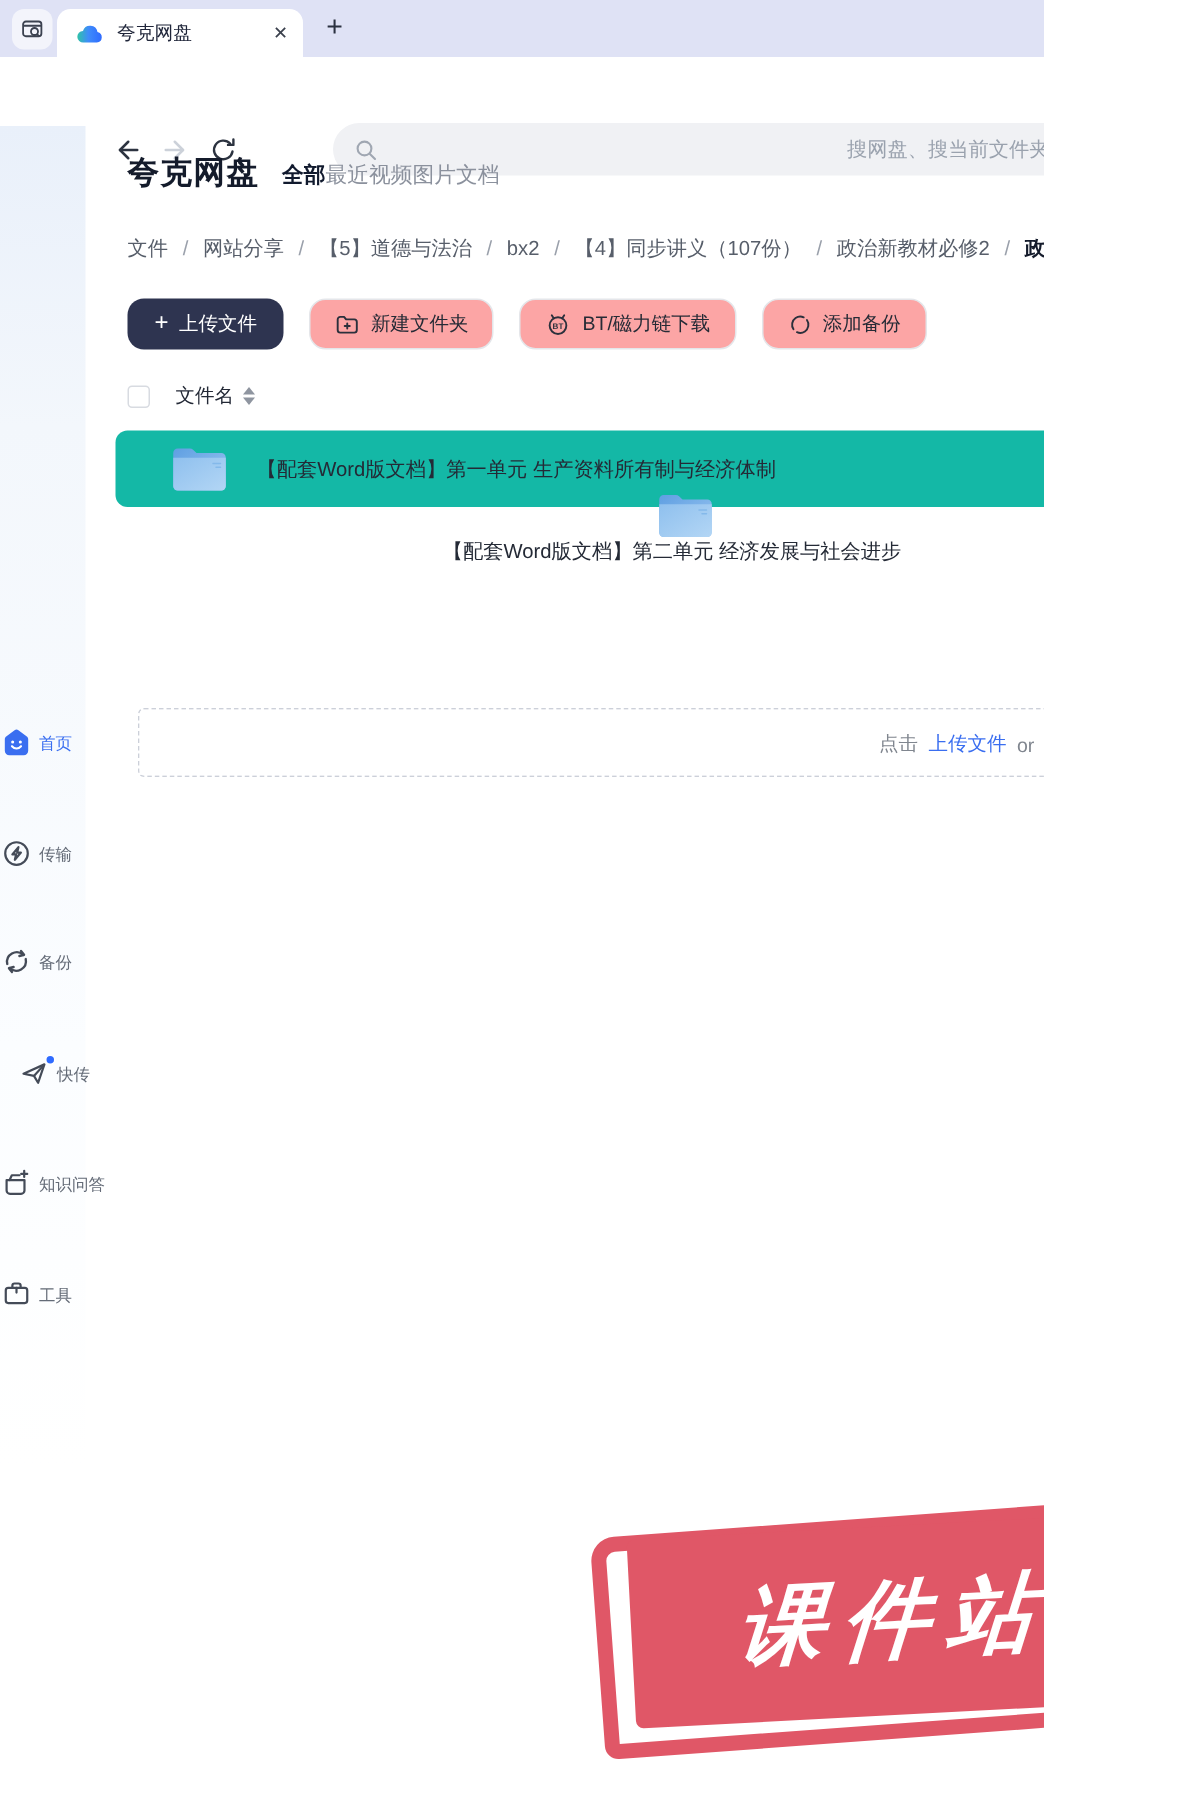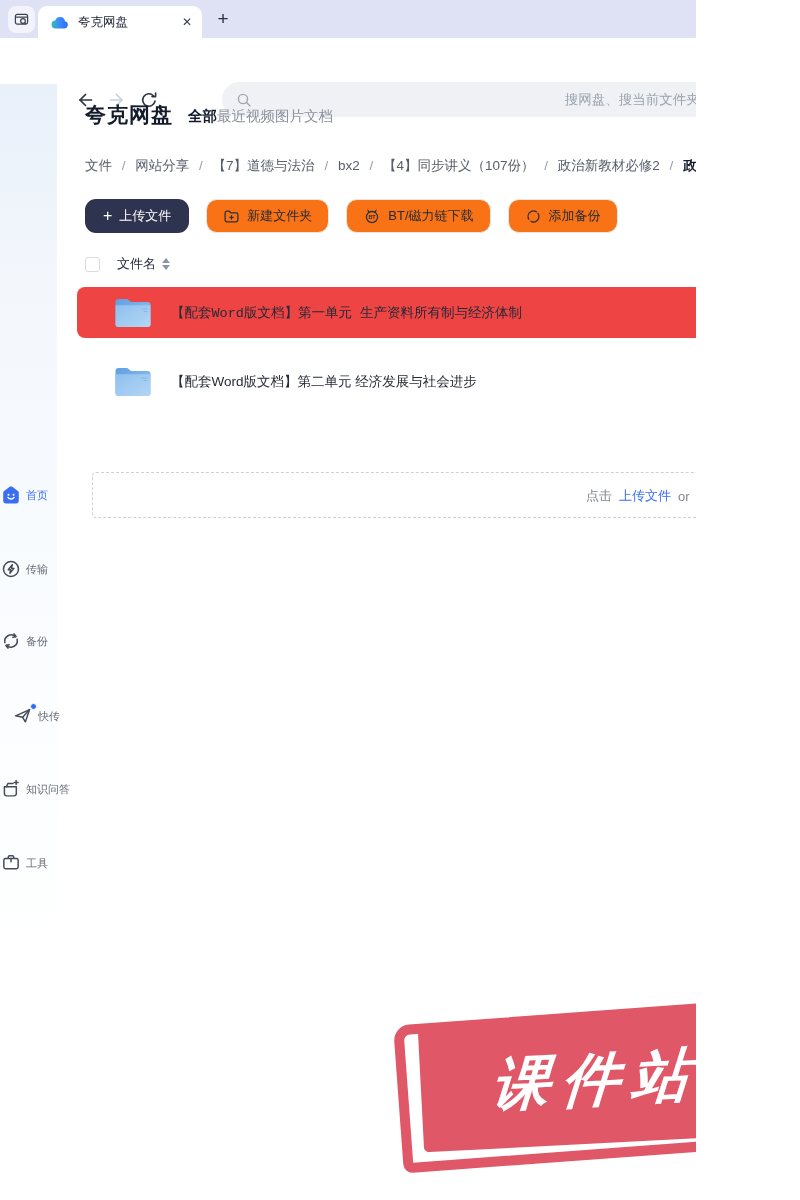--- a/index.html
+++ b/index.html
@@ -46,37 +46,37 @@
   .ftab { font-size:14.5px; color:#8b919d; }
   .ftab.active { color:#111a2e; font-weight:700; }
 
   .breadcrumb { position:absolute; left:85px; top:157px; width:715px; height:20px;
     white-space:nowrap; overflow:hidden; font-size:13.5px; color:#575e6a; }
   .crumb-sep { color:#9aa0ab; margin:0 6px; }
   .crumb.current { color:#141b2b; font-weight:700; }
 
   .actions { position:absolute; left:85px; top:199px; display:flex; gap:17px; }
   .btn { height:34px; display:flex; align-items:center; border-radius:11px; font-size:13px;
-    padding:0 16px; background:#f97316; border:1px solid #e4e6ea; color:#262b36; gap:7px; }
+    padding:0 16px; background:#fca5a5; border:1px solid #e4e6ea; color:#262b36; gap:7px; }
   .btn-primary { background:#2e3450; border:none; color:#fff; padding:0 18px; }
   .plus-glyph { font-size:16px; font-weight:400; line-height:1; }
 
   .list-header { position:absolute; left:85px; top:255px; display:flex; align-items:center;text-align:right; }
   .checkbox { width:15px; height:15px; border:1.5px solid #d8dbe1; border-radius:3px; background:#fff; }
   .name-header { font-size:13px; color:#232936; margin-left:17px; }
   .sort { display:flex; flex-direction:column; gap:2px; margin-left:6px; }
   .tri-up { width:0; height:0; border-left:4px solid transparent; border-right:4px solid transparent;
     border-bottom:5px solid #8f95a0; }
   .tri-dn { width:0; height:0; border-left:4px solid transparent; border-right:4px solid transparent;
     border-top:5px solid #8f95a0; }
 
   .file-row { position:absolute; left:77px; width:723px; height:51px; border-radius:8px;
     display:flex; align-items:center; }
-  .file-row.hl { background:#ef4444;font-family:Liberation Mono, monospace; }
-  .row1 { top:287px; } .row2 { top:356px; } .row3 { top:408px; }
+  .file-row.hl { background:#14b8a6; }
+  .row1 { top:287px; } .row2 { top:328px;flex-direction:column; } .row3 { top:408px; }
   .folder-ico { margin-left:37px; width:38px; height:31px; flex:none; }
   .file-name { font-size:13.5px; color:#242a36; margin-left:19px; white-space:nowrap; overflow:hidden; }
   .row-act { position:absolute; top:16px; width:19px; height:19px; }
   .act-download { right:54px; } .act-open { right:15px; }
 
   .dropzone { position:absolute; left:92px; top:472px; width:940px; height:46px;
     border:1px dashed #ccd0d9; border-radius:4px; }
   .dz-text { position:absolute; left:493px; top:0; height:46px; display:flex; align-items:center;
     font-size:13px; color:#80868f; white-space:nowrap; }
   .dz-text > * { margin-right:7px; }
@@ -243,21 +243,21 @@
     <span class="ftab">视频</span>
     <span class="ftab">图片</span>
     <span class="ftab">文档</span>
   </div>
 
   <div class="breadcrumb">
     <span class="crumb">文件</span>
     <span class="crumb-sep">/</span>
     <span class="crumb">网站分享</span>
     <span class="crumb-sep">/</span>
-    <span class="crumb">【7】道德与法治</span>
+    <span class="crumb">【5】道德与法治</span>
     <span class="crumb-sep">/</span>
     <span class="crumb">bx2</span>
     <span class="crumb-sep">/</span>
     <span class="crumb">【4】同步讲义（107份）</span>
     <span class="crumb-sep">/</span>
     <span class="crumb">政治新教材必修2</span>
     <span class="crumb-sep">/</span>
     <span class="crumb current">政治新教材必修2Wor</span>
   </div>
 

